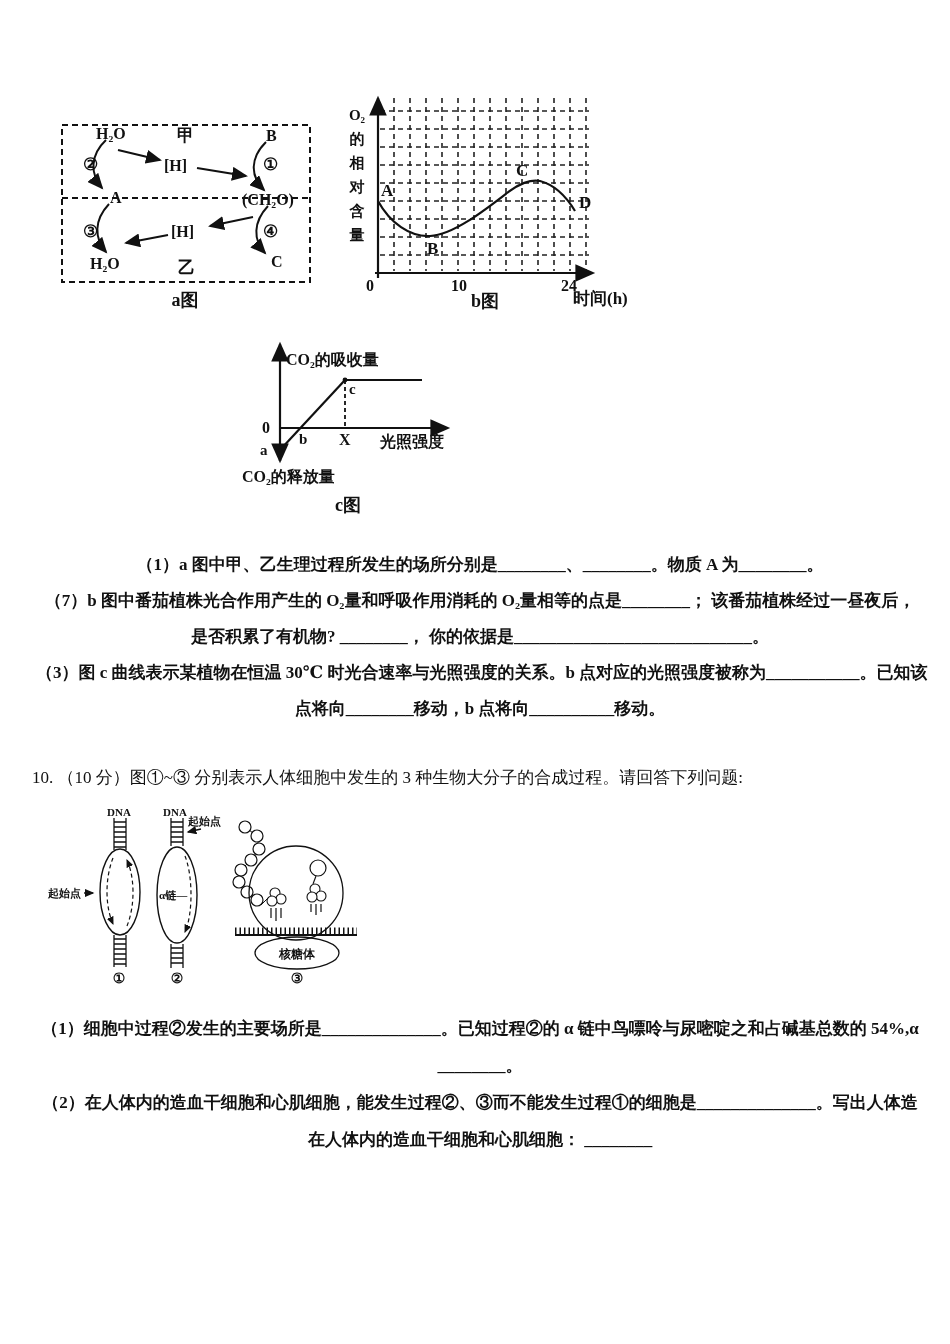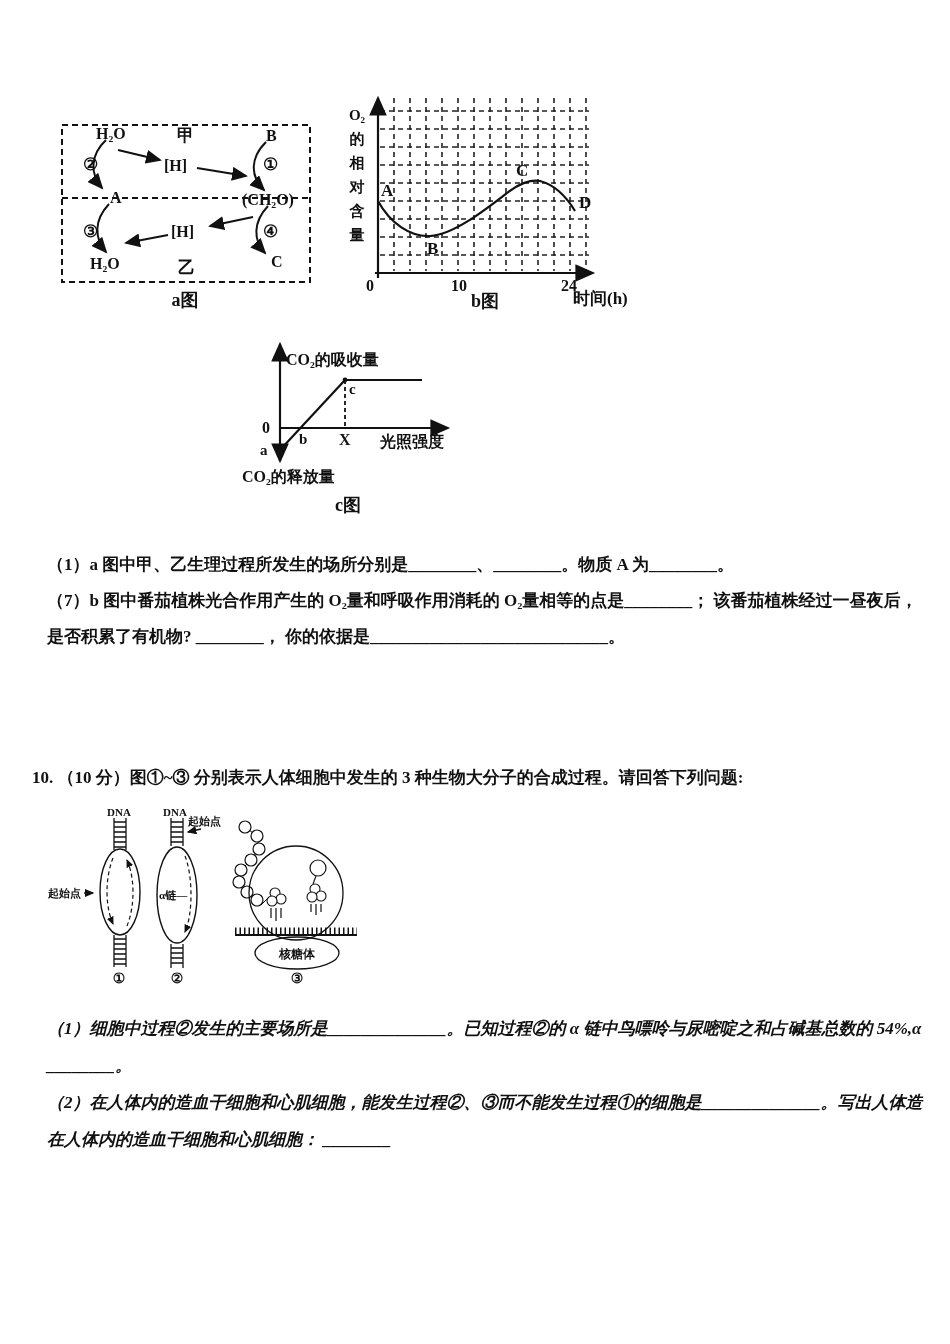--- a/index.html
+++ b/index.html
@@ -2,29 +2,29 @@
 <html><head>
 <meta charset="utf-8">
 <style>
   html,body{margin:0;padding:0;}
   body{
     width:950px;height:1344px;background:#ffffff;position:relative;
     font-family:"Liberation Serif","DejaVu Serif",serif;color:#111;
     overflow:hidden;
   }
   .abs{position:absolute;}
-  .tblock{position:absolute;left:47px;width:888px;font-size:17px;
-          font-weight:600;color:#111;}
+  .tblock{position:absolute;left:36px;width:888px;font-size:17px;
+          font-weight:600;color:#111;text-align:center;}
   .tblock .tline{white-space:nowrap;}
   #q9-block{top:547px;}
   #q9-block .tline{line-height:36px;height:36px;}
   #q10-intro{position:absolute;left:32px;top:766px;width:900px;font-size:17px;
-             font-weight:700;line-height:24px;white-space:nowrap;}
+             font-weight:400;line-height:24px;white-space:nowrap;}
   #q10-block{top:1010px;}
-  #q10-block .tline{line-height:37px;height:37px;font-style:italic;}
+  #q10-block .tline{line-height:37px;height:37px;}
   svg text{fill:#111;font-family:"Liberation Serif","DejaVu Serif",serif;}
   .flabel{font-weight:700;}
 </style>
 </head>
 <body>
 
 <svg class="abs" style="left:50px;top:90px" width="290" height="230" viewBox="0 0 290 230">
   <defs>
     <marker id="arwA" markerWidth="9" markerHeight="7" refX="7" refY="3.5" orient="auto">
       <path d="M0,0 L8,3.5 L0,7 z" fill="#111"></path>
@@ -120,20 +120,22 @@
   <text x="117" y="115" class="flabel" font-size="16">X</text>
   <text x="158" y="117" class="flabel" font-size="16">光照强度</text>
   <text x="20" y="152" class="flabel" font-size="16">CO₂的释放量</text>
   <text x="126" y="181" text-anchor="middle" class="flabel" font-size="18">c图</text>
 </svg>
 
 <div class="tblock" id="q9-block">
   <div class="tline">（1）a 图中甲、乙生理过程所发生的场所分别是________、________。物质 A 为________。</div>
   <div class="tline">（7）b 图中番茄植株光合作用产生的 O₂量和呼吸作用消耗的 O₂量相等的点是________；  该番茄植株经过一昼夜后，</div>
   <div class="tline">是否积累了有机物? ________，  你的依据是____________________________。</div>
+  <div class="tline">（3）图 c 曲线表示某植物在恒温 30℃ 时光合速率与光照强度的关系。b 点对应的光照强度被称为___________。已知该</div>
+  <div class="tline">点将向________移动，b 点将向__________移动。</div>
 </div>
 
 <div id="q10-intro">10.  （10 分）图①~③ 分别表示人体细胞中发生的 3 种生物大分子的合成过程。请回答下列问题:</div>
 
 <svg class="abs" style="left:35px;top:800px" width="360" height="195" viewBox="0 0 360 195">
   <defs>
     <marker id="arwD" markerWidth="8" markerHeight="6" refX="6" refY="3" orient="auto">
       <path d="M0,0 L7,3 L0,6 z" fill="#111"></path>
     </marker>
   </defs>

